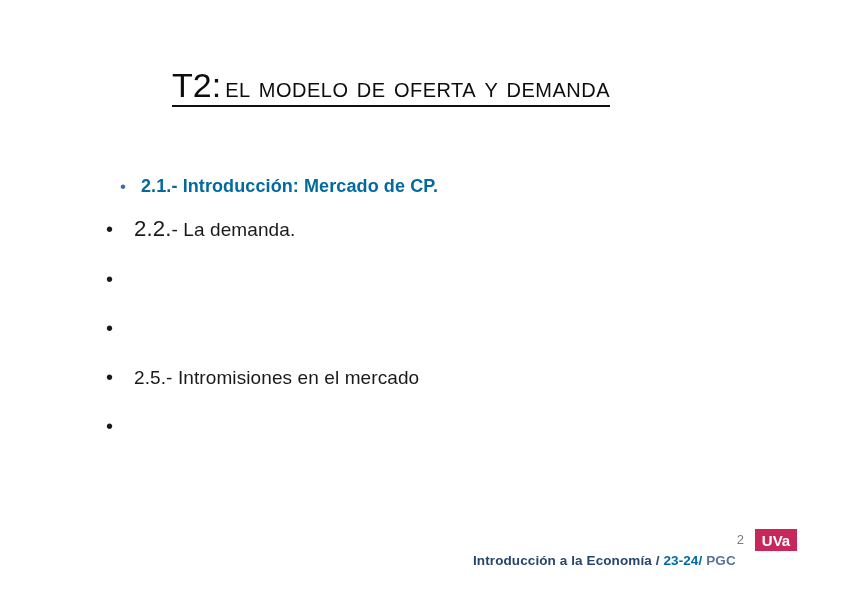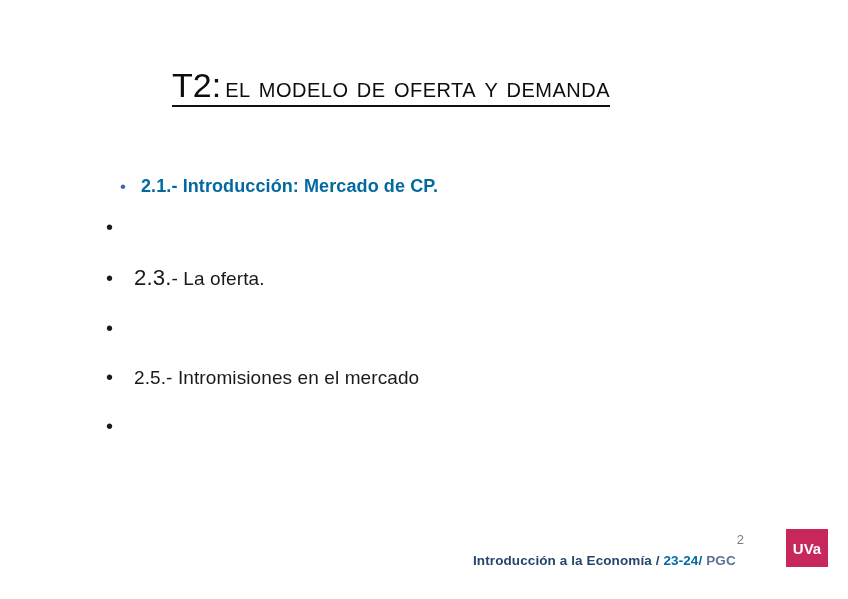--- a/index.html
+++ b/index.html
@@ -118,53 +118,52 @@
   }
   #footer-line .seg-course { color: #26456e; }
   #footer-line .seg-slash  { color: #26456e; }
   #footer-line .seg-year   { color: #0369a1; }
   #footer-line .seg-code   { color: #5a7296; }
   #uva-logo {
     position: absolute;
     left: 755px;
     top: 529px;
     width: 42px;
-    height: 38px;
+    height: 22px;
     background: #c8275c;
     color: #ffffff;
     font-size: 15px;
     font-weight: bold;
     display: flex;
     align-items: center;
     justify-content: center;
     letter-spacing: 0px;
-    margin-left: 31px;
   }
 </style>
 </head>
 <body>
 
 <div id="slide-title">
   <span class="title-lead">T2:</span><span class="title-rest">El modelo de Oferta y Demanda</span>
 </div>
 
 <div id="bullet-list">
 
   <div class="bullet-row row-sub">
     <span class="bullet-mark">•</span>
     <span class="bullet-text"><span class="num">2.1.</span><span>- Introducción: Mercado de CP.</span></span>
   </div>
 
   <div class="bullet-row row-main">
     <span class="bullet-mark">•</span>
+    <span class="bullet-text"><span class="num">2.2.</span><span>- La demanda.</span></span>
   </div>
 
   <div class="bullet-row row-main">
     <span class="bullet-mark">•</span>
-    <span class="bullet-text"><span class="num">2.3.</span><span>- La oferta.</span></span>
   </div>
 
   <div class="bullet-row row-main">
     <span class="bullet-mark">•</span>
   </div>
 
   <div class="bullet-row row-main row-flat">
     <span class="bullet-mark">•</span>
     <span class="bullet-text"><span class="num">2.5.</span><span>- Intromisiones en el mercado</span></span>
   </div>

